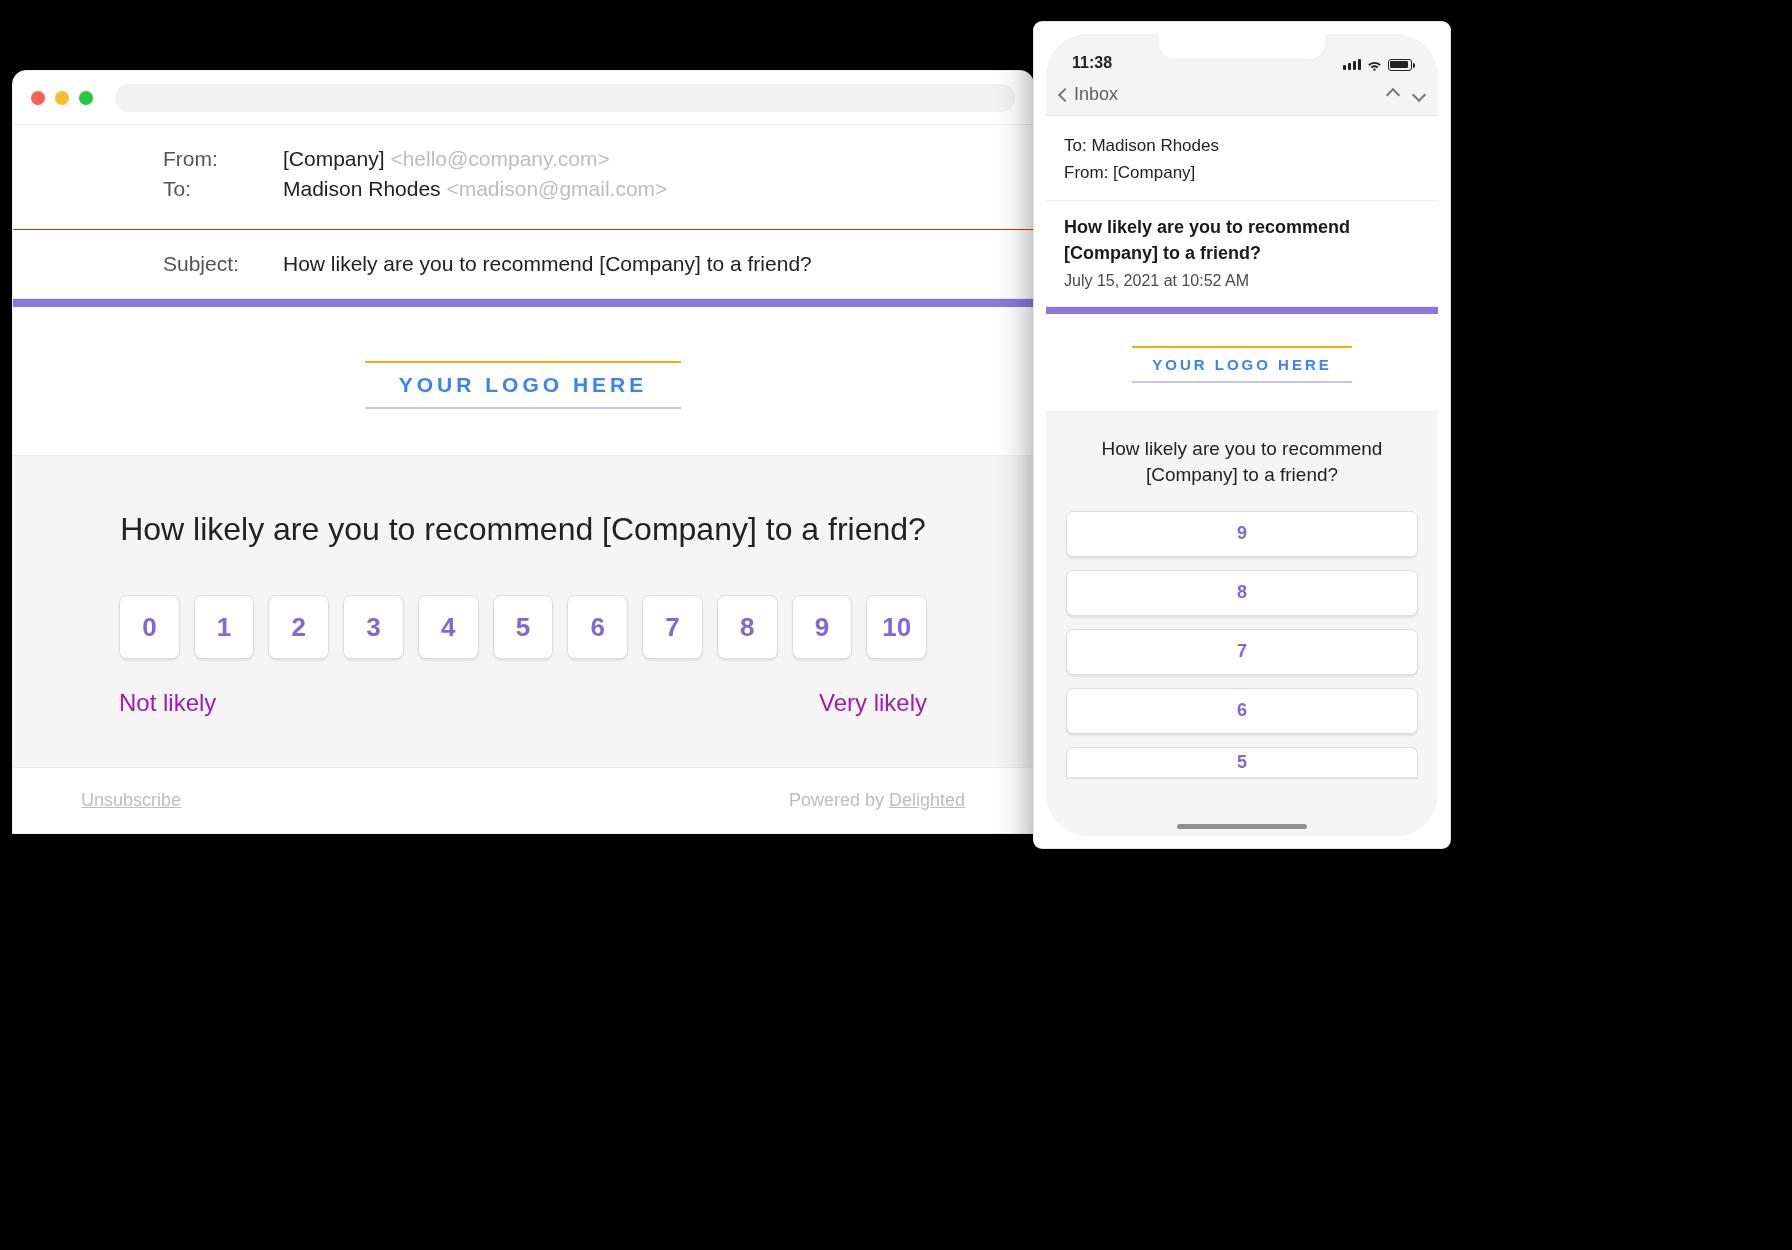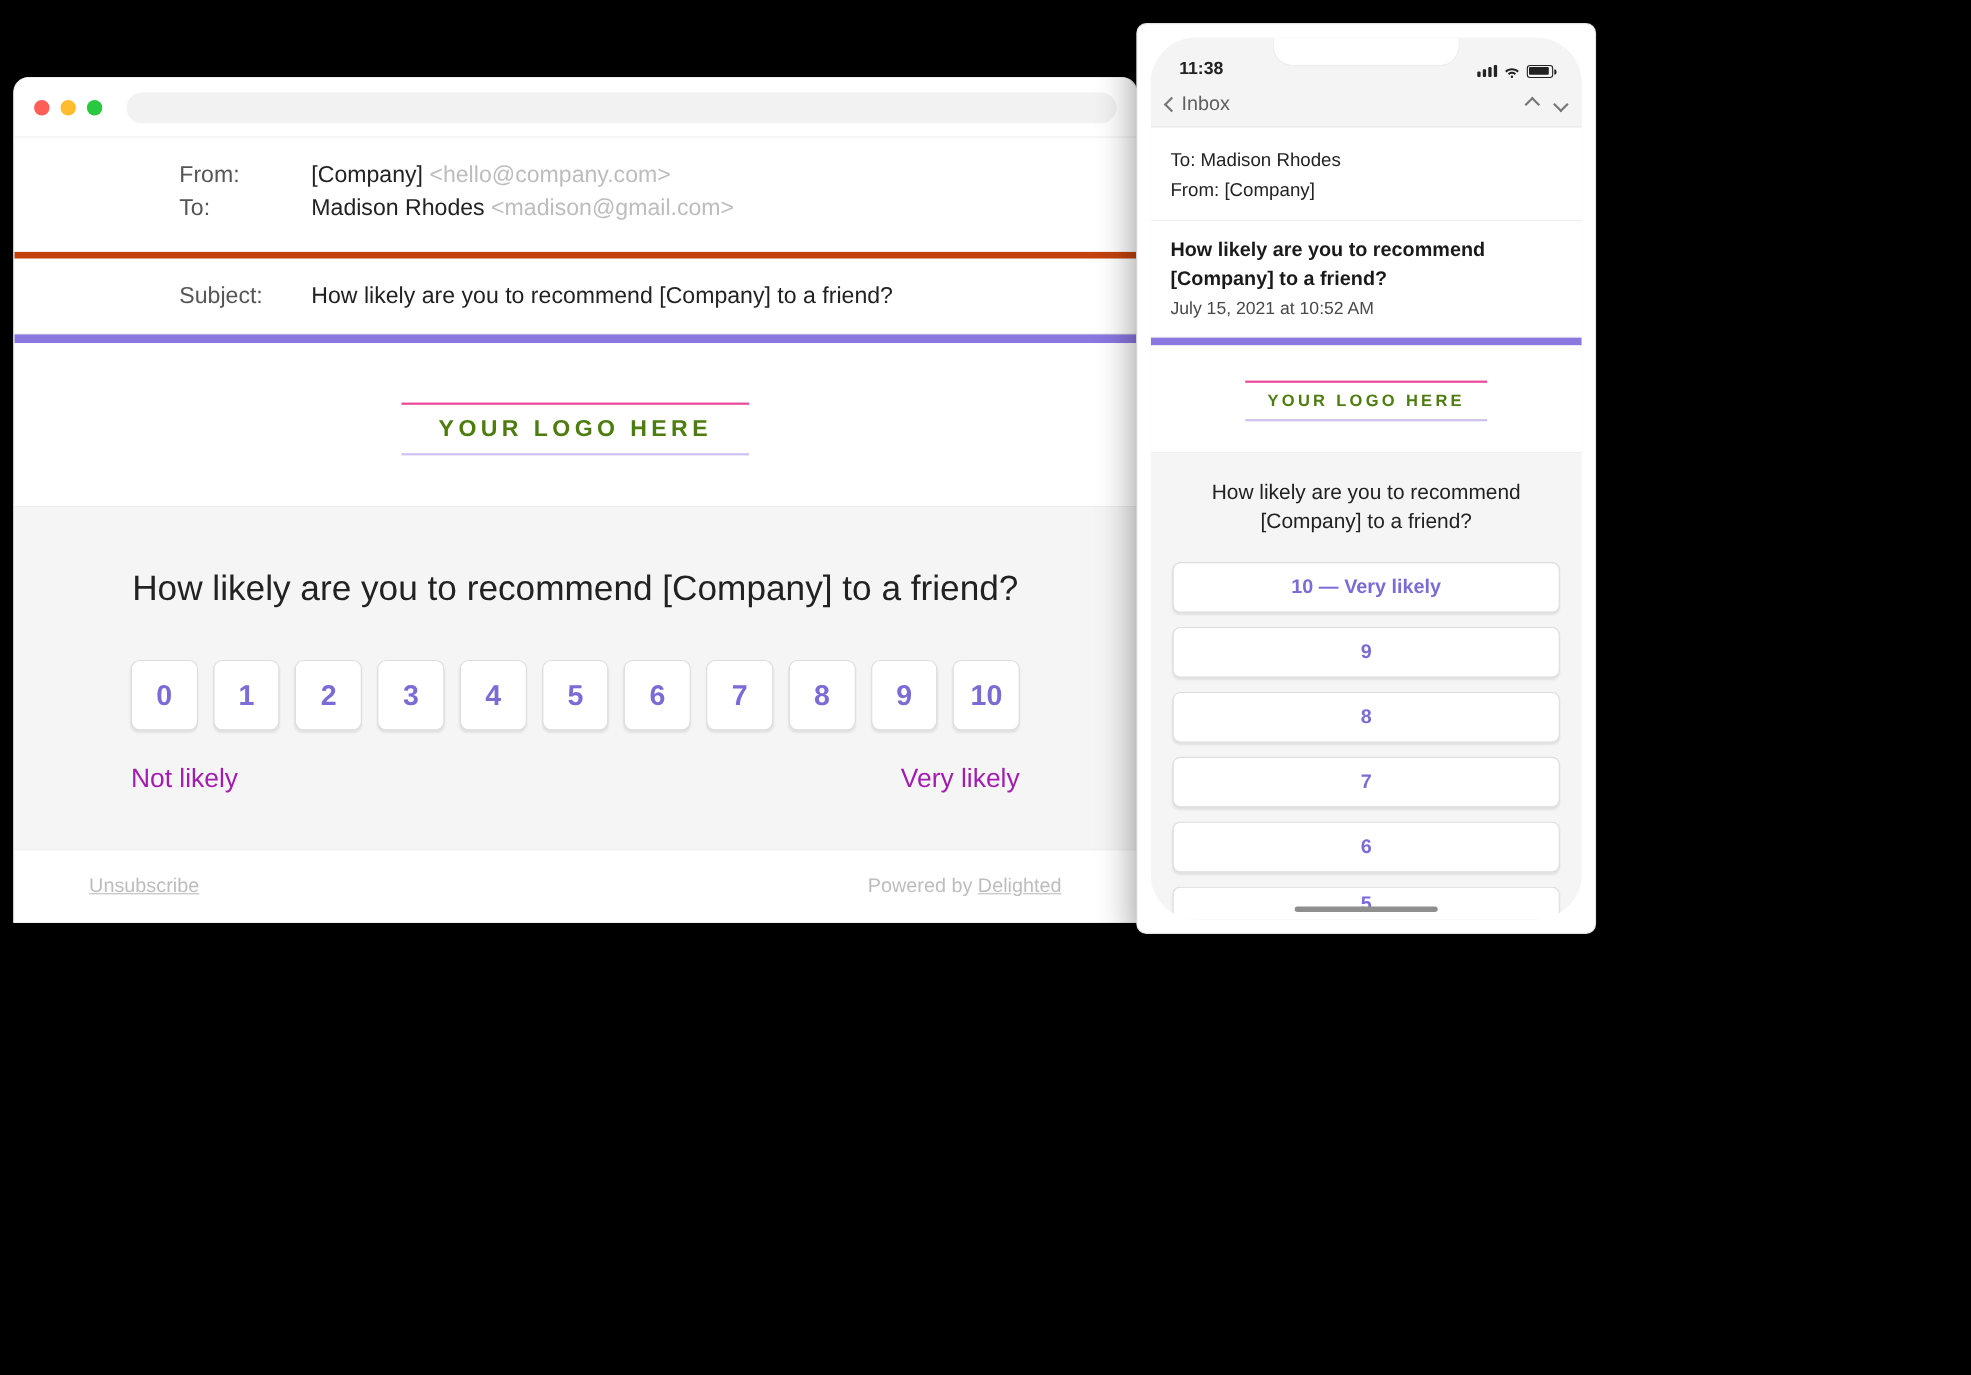--- a/index.html
+++ b/index.html
@@ -45,21 +45,21 @@
   .dot.green { background: #28c840; }
   .urlbar {
     flex: 1;
     height: 28px;
     background: #f2f2f2;
     border-radius: 14px;
   }
 
   .email-header {
     padding: 22px 16px 22px 150px;
-    border-bottom: 6px solid #c2410c;
+    border-bottom: 1px solid #c2410c;
     position: relative;
   }
   .email-header .row {
     display: flex;
     align-items: baseline;
     margin-bottom: 6px;
     font-size: 21px;
   }
   
   .hdr-label2 {
@@ -84,25 +84,25 @@
   }
 
   .logo-area {
     padding: 54px 0 46px;
     text-align: center;
     background: #fff;
     border-bottom: 1px solid #ececec;
   }
   .logo-placeholder {
     display: inline-block;
-    color: #4d7c0f;
+    color: #3b82f6;
     letter-spacing: 4px;
     font-weight: 700;
     font-size: 21px;
-    border-top: 2px solid #ec4899;
+    border-top: 2px solid #eab308;
     border-bottom: 2px solid #ccc1ef;
     padding: 10px 34px;
   }
 
   .survey-area {
     background: #f5f5f5;
     padding: 52px 106px 50px;
   }
   .question {
     text-align: center;
@@ -447,21 +447,20 @@
 
     <div class="phone-accent"></div>
 
     <div class="phone-logo">
       <span class="logo-placeholder">YOUR LOGO HERE</span>
     </div>
 
     <div class="phone-survey">
       <div class="phone-question">How likely are you to recommend [Company] to a friend?</div>
       <div class="phone-options">
-        <div class="phone-opt">10 — Very likely</div>
         <div class="phone-opt">9</div>
         <div class="phone-opt">8</div>
         <div class="phone-opt">7</div>
         <div class="phone-opt">6</div>
         <div class="phone-opt last">5</div>
       </div>
     </div>
 
     <div class="home-indicator"></div>
   </div>

